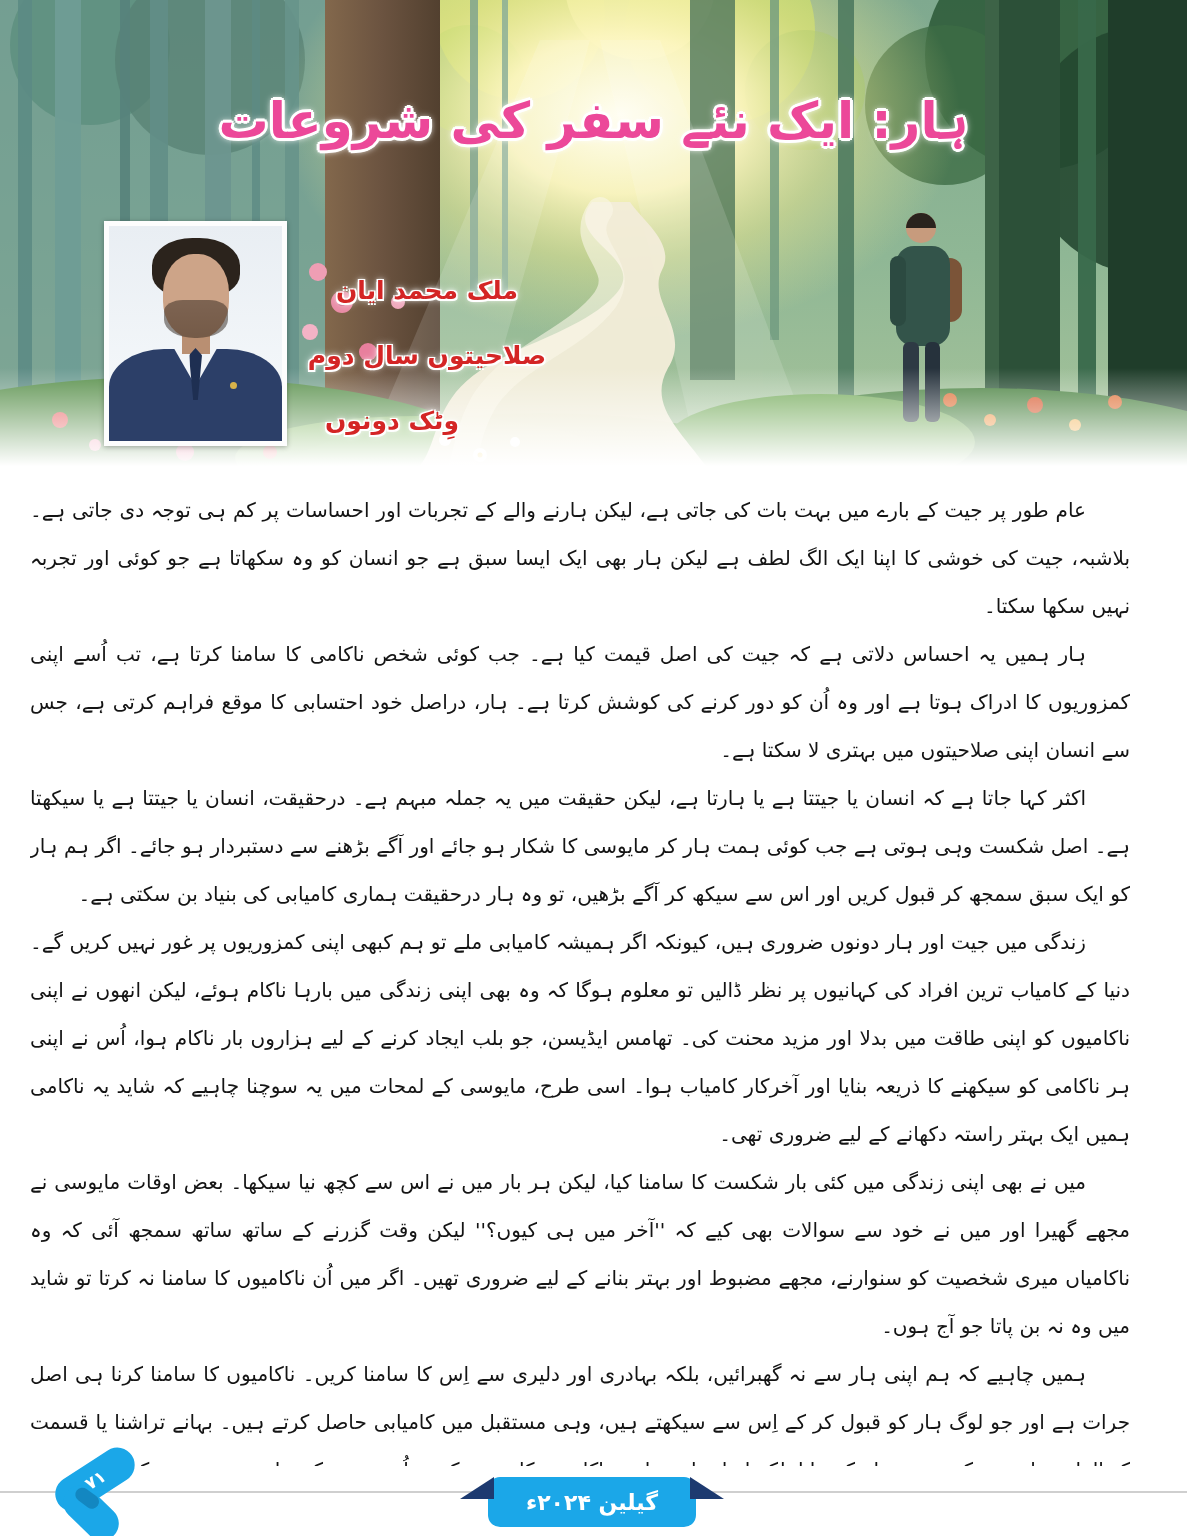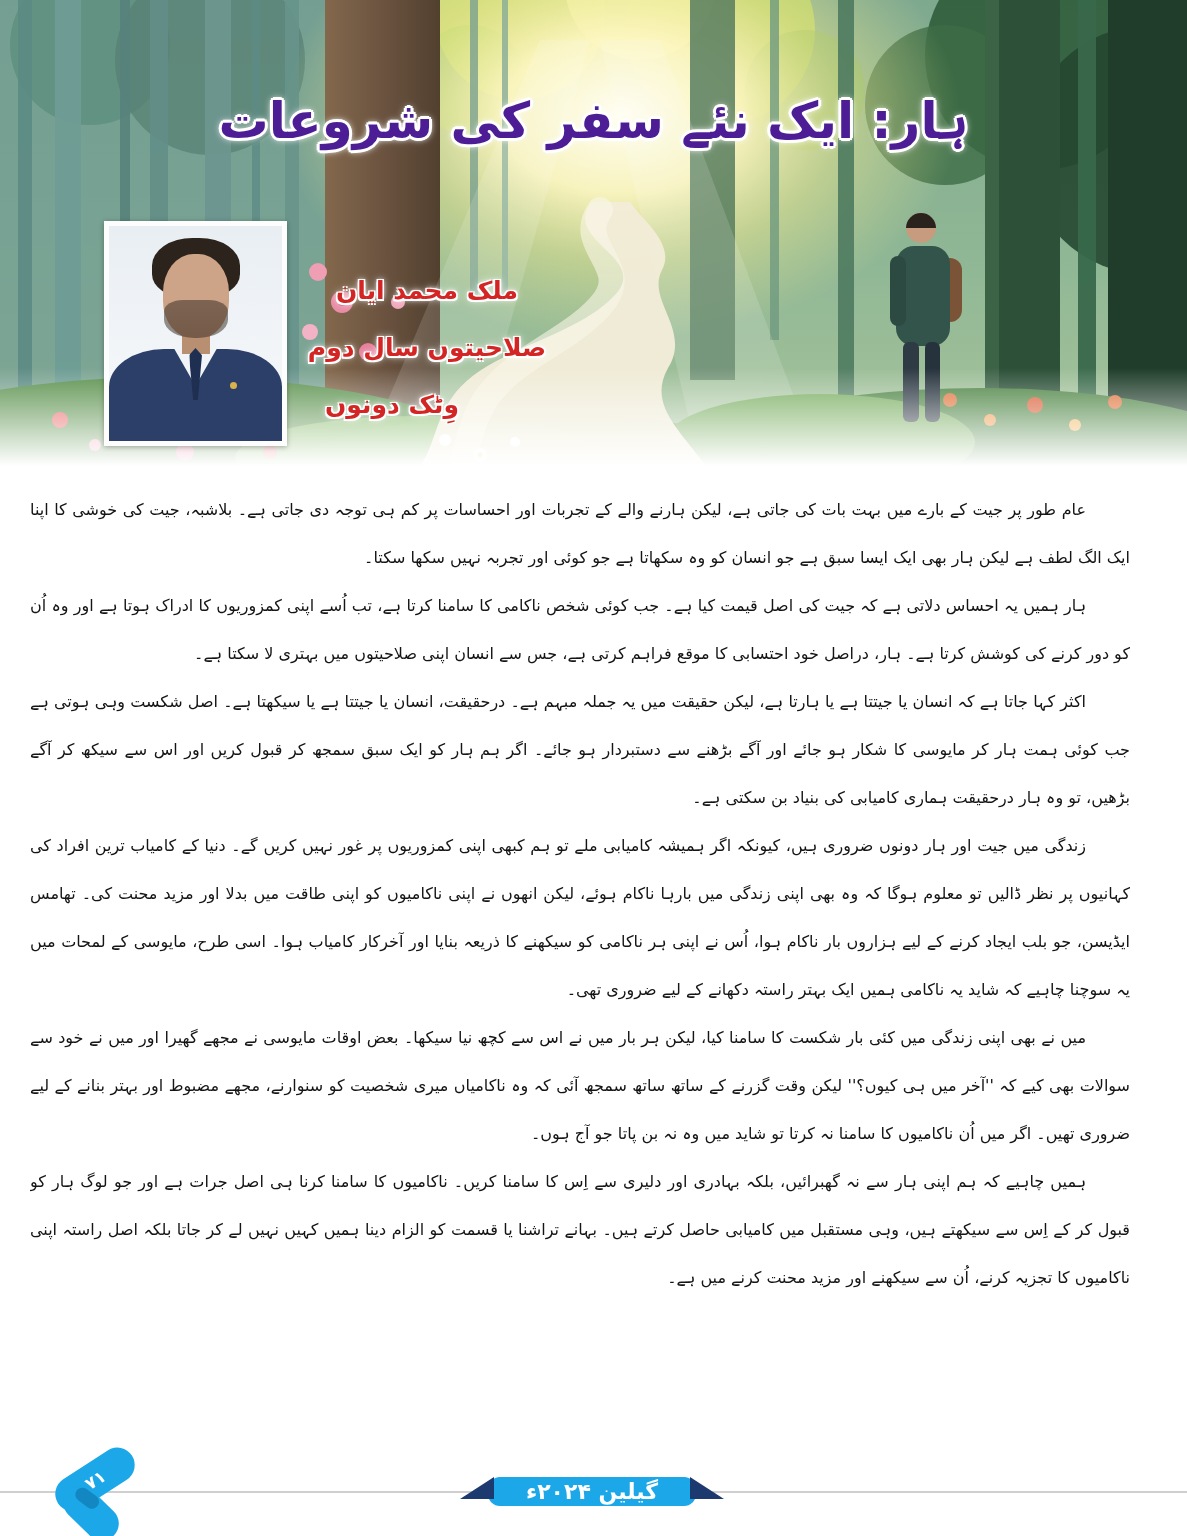--- a/index.html
+++ b/index.html
@@ -11,21 +11,21 @@
     font-family:"DejaVu Sans", sans-serif;
     direction:rtl;
   }
   
   .hero{position:absolute;top:0;left:0;width:1187px;height:466px;}
   .hero svg{display:block;}
   .hero-title{
     position:absolute;top:92px;left:0;right:0;
     text-align:center;
     font-size:50px;font-weight:bold;
-    color:#4c1d95;
+    color:#ec4899;
     letter-spacing:1px;
     text-shadow:
       0 0 6px #fff, 0 0 10px #fff,
       2px 2px 0 #fff,-2px 2px 0 #fff,2px -2px 0 #fff,-2px -2px 0 #fff,
       3px 0 0 #fff,-3px 0 0 #fff,0 3px 0 #fff,0 -3px 0 #fff;
     z-index:6;
   }
   
   .photo{
     position:absolute;left:104px;top:221px;width:173px;height:215px;
@@ -38,43 +38,43 @@
   .photo .face{position:absolute;left:50%;transform:translateX(-50%);top:28px;width:66px;height:84px;background:linear-gradient(180deg,#cda488 55%,#bb9173);border-radius:46% 46% 44% 44%;z-index:3;}
   .photo .beard{position:absolute;left:50%;transform:translateX(-50%);top:74px;width:64px;height:38px;background:rgba(46,36,28,.5);border-radius:30% 30% 48% 48%;z-index:4;}
   .photo .neck{position:absolute;left:50%;transform:translateX(-50%);top:106px;width:28px;height:22px;background:#b98f72;z-index:2;}
   .photo .suit{position:absolute;left:0;right:0;bottom:0;height:92px;background:#2c3f68;border-radius:55px 55px 0 0 / 38px 38px 0 0;z-index:1;}
   .photo .shirt{position:absolute;left:50%;transform:translateX(-50%);top:118px;width:48px;height:42px;background:#f2f5f8;clip-path:polygon(0 0,100% 0,50% 100%);z-index:2;}
   .photo .tie{position:absolute;left:50%;transform:translateX(-50%);top:122px;width:13px;height:52px;background:#1e2f52;clip-path:polygon(50% 0,100% 14%,68% 100%,32% 100%,0 14%);z-index:3;}
   .photo .pin{position:absolute;left:70%;top:156px;width:7px;height:7px;border-radius:50%;background:#d8b24a;z-index:4;}
   
   .author-block{
     position:absolute;left:272px;top:276px;width:310px;
-    display:flex;flex-direction:column;align-items:center;gap:28px;
+    display:flex;flex-direction:column;align-items:center;gap:36px;
     z-index:6;
   }
   .author-line{
     color:#d42525;font-weight:bold;font-size:25px;white-space:nowrap;
     text-shadow:
       0 0 4px #fff,1.5px 1.5px 0 #fff,-1.5px 1.5px 0 #fff,
       1.5px -1.5px 0 #fff,-1.5px -1.5px 0 #fff,0 0 8px #fff;
   }
   .author-line.house{margin-right:70px;}
   
   .article{
     position:absolute;top:486px;left:30px;right:57px;height:980px;
     overflow:hidden;
     color:#141414;
-    font-size:16px;line-height:48px;
+    font-size:20px;line-height:48px;
     text-align:justify;
   }
   .article p{margin:0;text-indent:44px;}
   
   .footer-rule{position:absolute;left:0;right:0;top:1491px;height:2px;background:#cfcfcf;z-index:1;}
   .badge{
-    position:absolute;left:488px;top:1477px;width:208px;height:29px;
+    position:absolute;left:488px;top:1477px;width:208px;height:50px;
     background:#1ba7e8;border-radius:12px;
     display:flex;align-items:center;justify-content:center;
     color:#ffffff;font-size:22px;font-weight:bold;
     z-index:3;
   }
   .badge .fold{position:absolute;top:0;width:34px;height:22px;background:#1d3a70;z-index:-1;}
   .badge .fold.left{left:-28px;clip-path:polygon(100% 0,100% 100%,0 100%);}
   .badge .fold.right{right:-28px;clip-path:polygon(0 0,0 100%,100% 100%);}
   .page-marker{position:absolute;left:45px;top:1452px;width:110px;height:88px;z-index:3;}
   .page-marker .bar-a{

